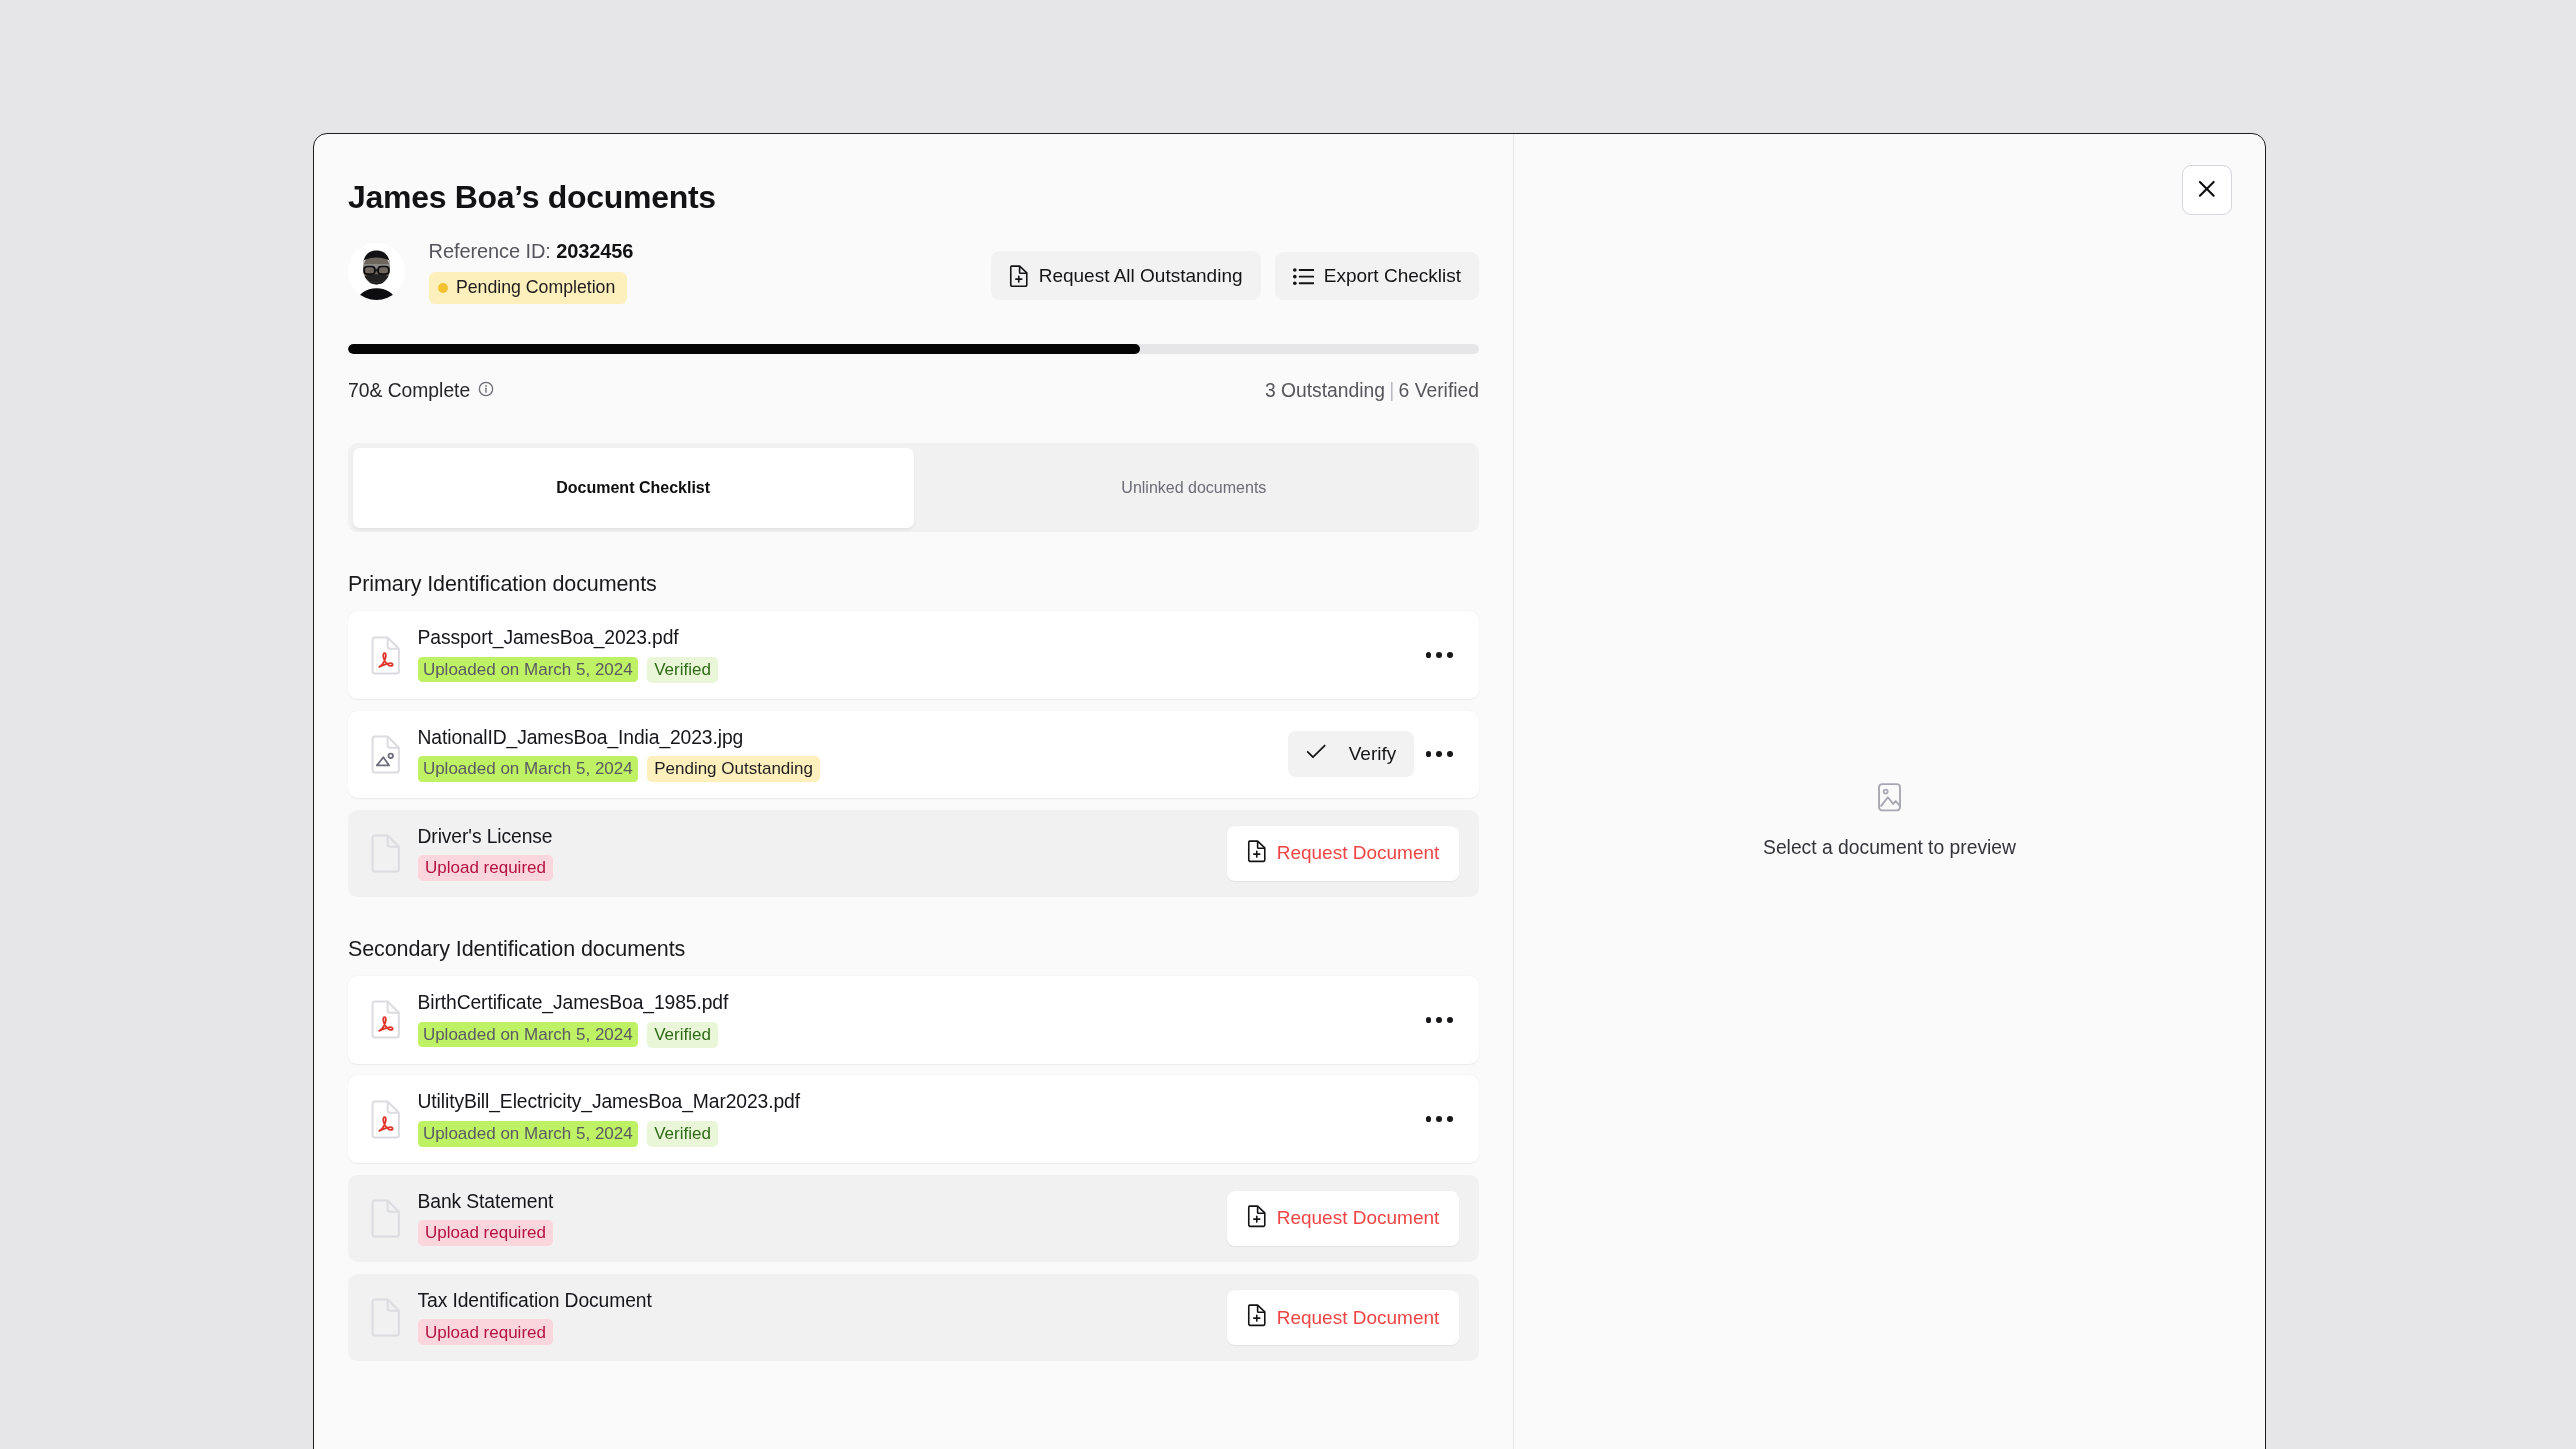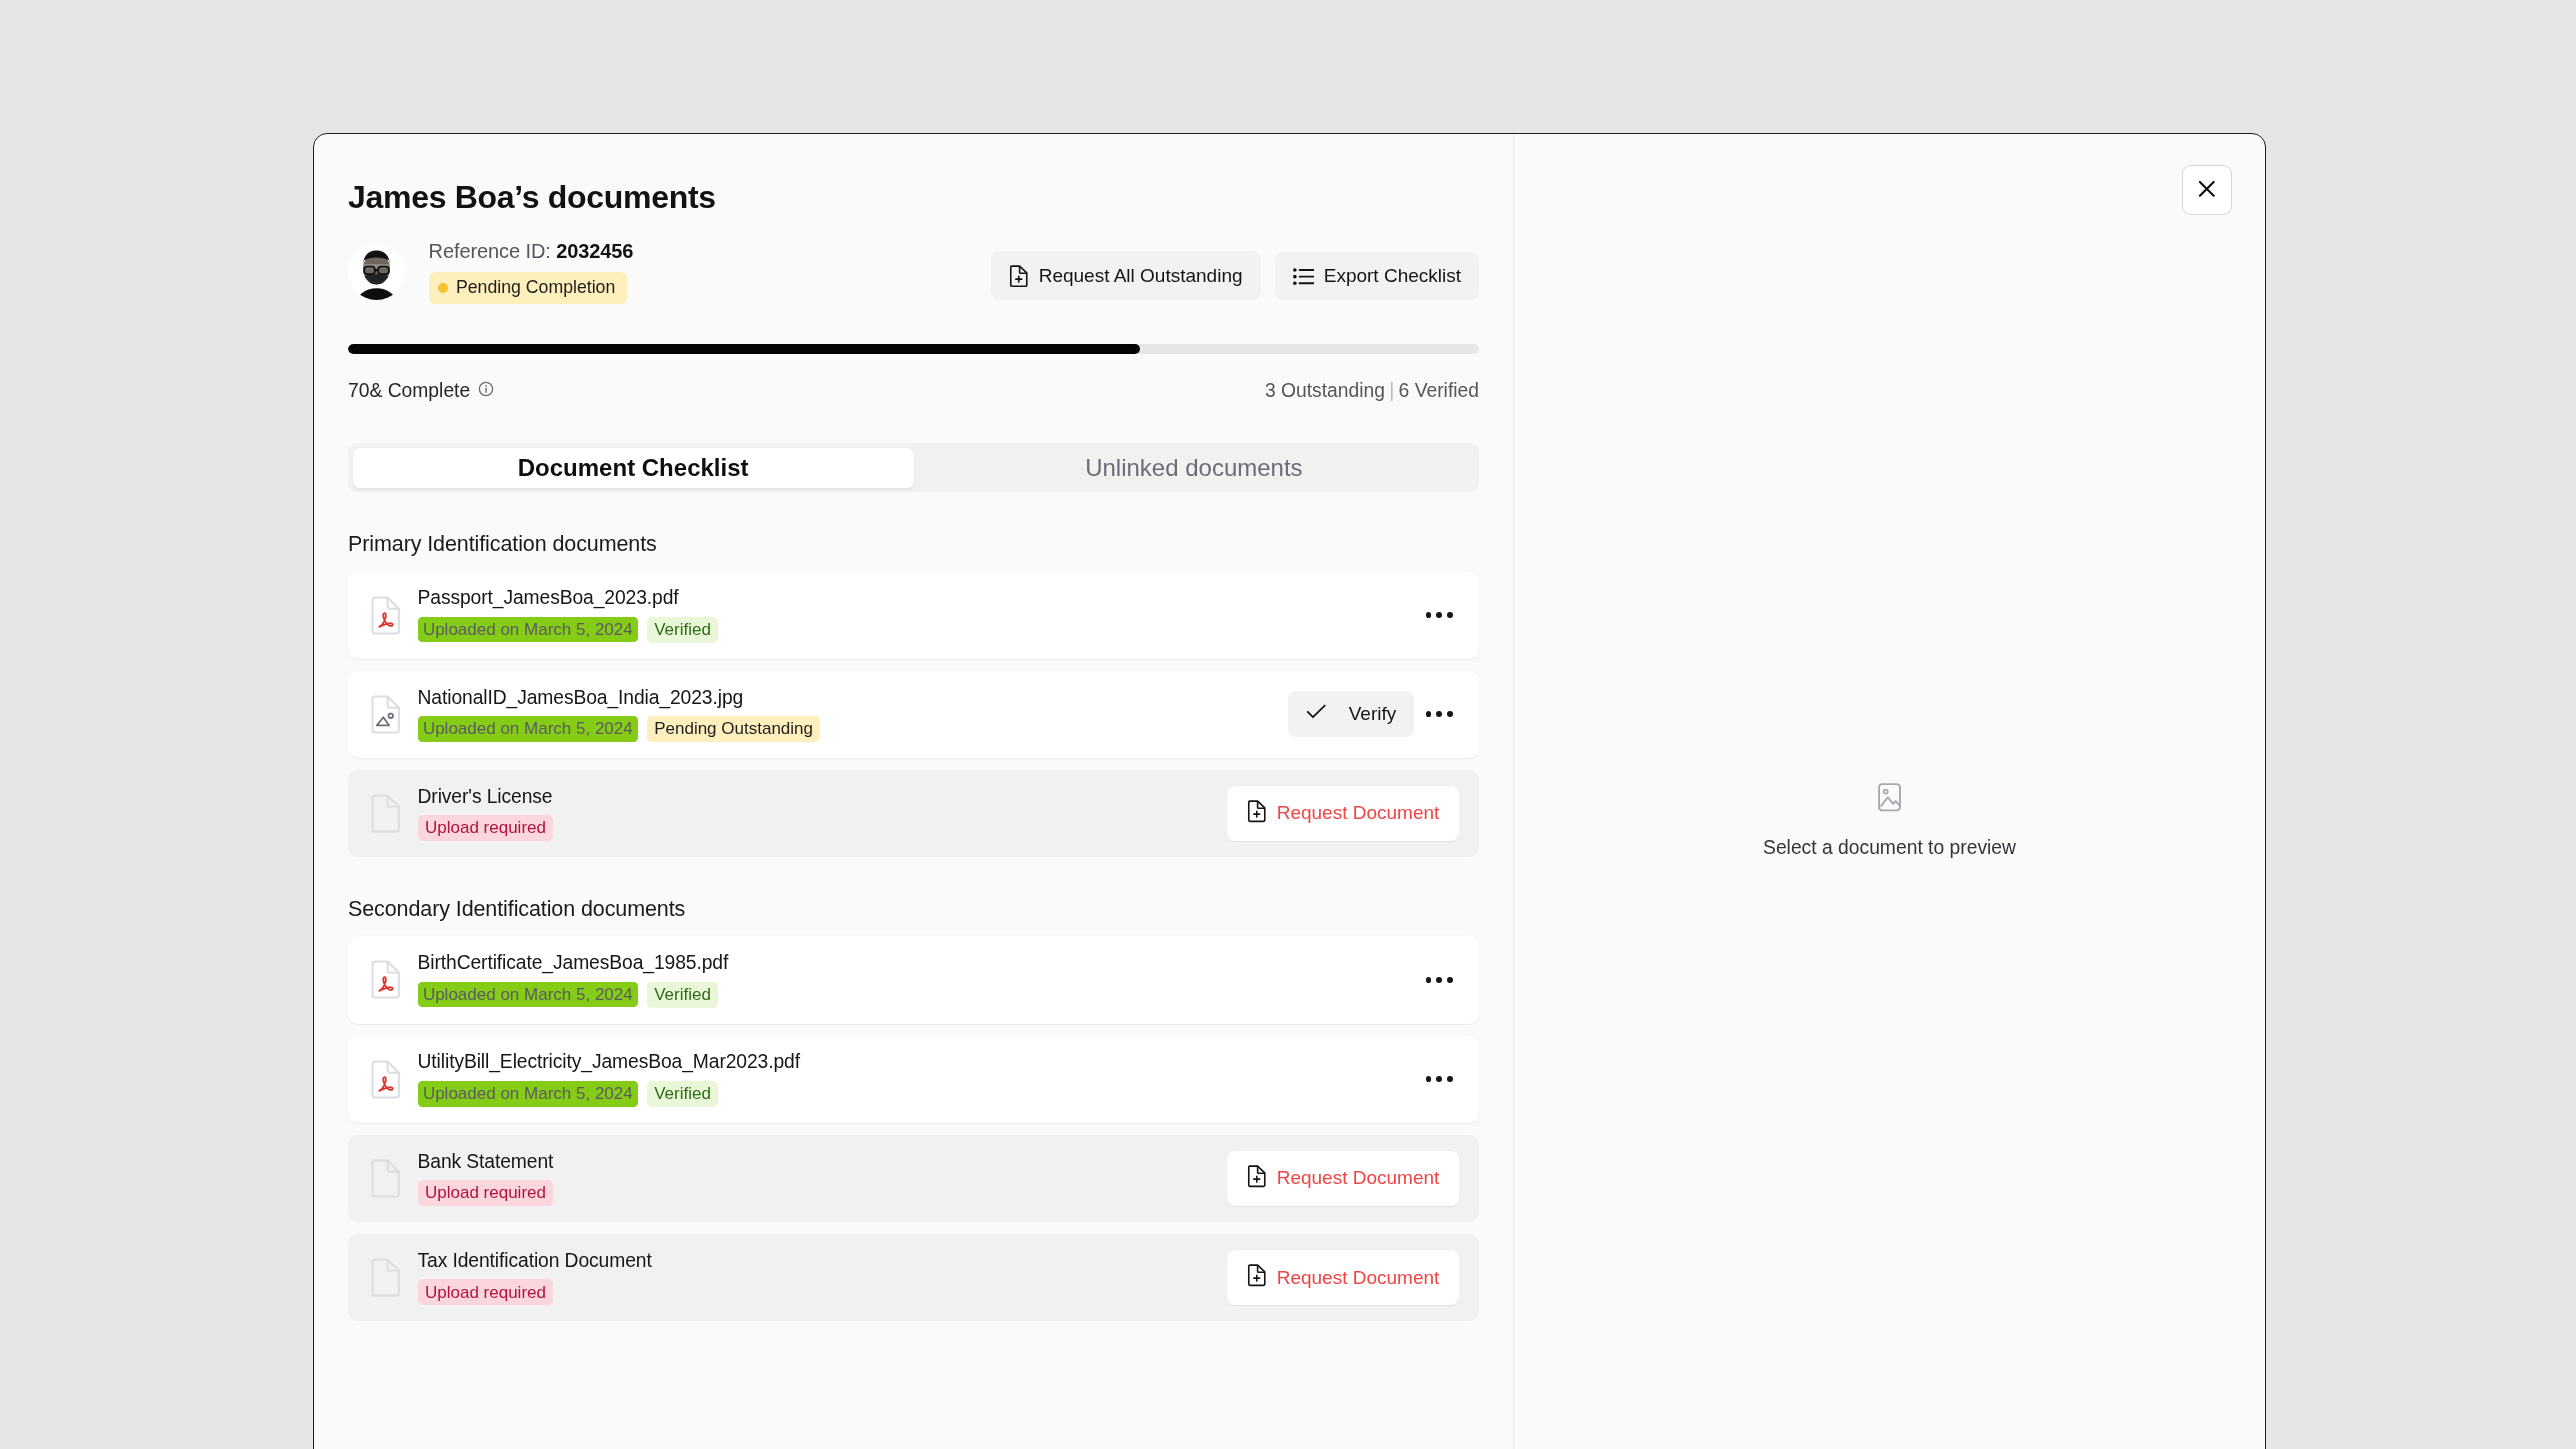--- a/index.html
+++ b/index.html
@@ -186,22 +186,22 @@
     margin: 41px 34px 0 34px;
     background: #f1f1f2;
     border-radius: 9px;
     padding: 4.8px;
     display: flex;
     gap: 0;
   }
   .tab {
     flex: 1;
     text-align: center;
-    padding: 6px 0;
-    font-size: 24px;
+    padding: 31px 0;
+    font-size: 16px;
     border-radius: 7px;
     color: #6c6c76;
     cursor: pointer;
     font-family: inherit;
     border: none;
     background: transparent;
   }
   .tab.active {
     background: #ffffff;
     color: #0e0e10;
@@ -265,21 +265,21 @@
     flex-wrap: nowrap;
   }
   .meta-date {
     font-size: 17px;
     color: #5a5a64;
     background: #f0f0f1;
     border-radius: 4.3px;
     padding: 2.7px 5.4px;
     white-space: nowrap;
   }
-  .doc-row.uploaded .meta-date { background: #84cc16; }
+  .doc-row.uploaded .meta-date { background: #bef264; }
 
   .chip {
     font-size: 17px;
     border-radius: 4.8px;
     padding: 3.2px 7.5px;
     white-space: nowrap;
     line-height: 1.15;
   }
   .chip-verified { background: #e9f7d8; color: #2f6a17; }
   .chip-pending  { background: #fdf0bc; color: #1f1f22; }

